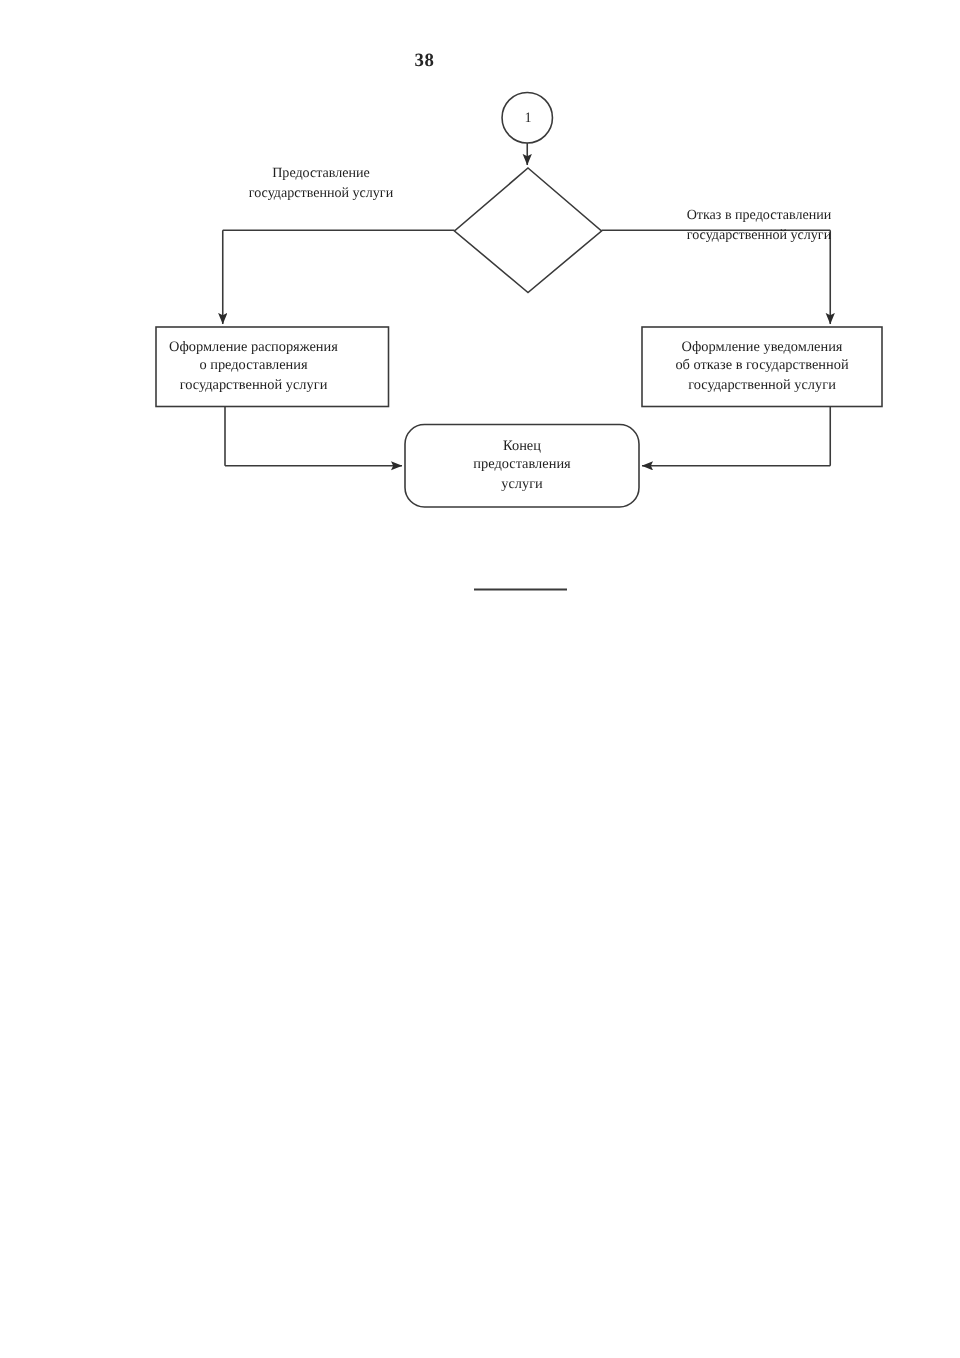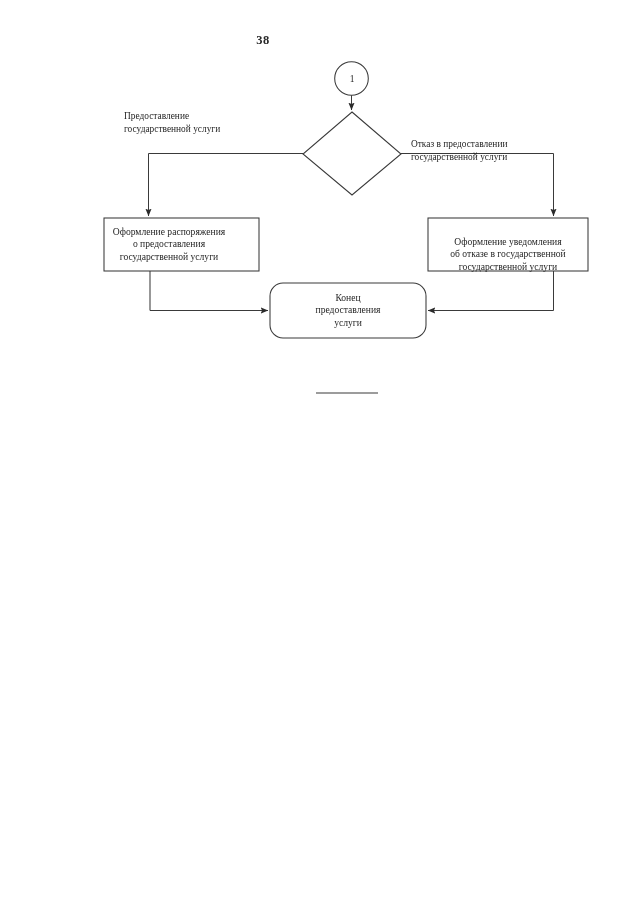--- a/index.html
+++ b/index.html
@@ -32,51 +32,53 @@
   .page-number {
     position: absolute;
     left: 0;
     top: 33px;
     width: 526px;
     text-align: center;
     font-size: 12.5px;
     font-weight: bold;
     letter-spacing: 0.5px;
     color: #262626;
+    padding-left: 20px;
   }
   .node-text {
     position: absolute;
     text-align: center;
     font-size: 9.6px;
     line-height: 1.32;
     color: #1f1f1f;
     display: flex;
     flex-direction: column;
     align-items: center;
     justify-content: center;
   }
   .node-text span {
     display: block;
     white-space: nowrap;
   }
   .edge-label {
     position: absolute;
+    text-align: center;
     font-size: 9.4px;
     line-height: 1.35;
     color: #1f1f1f;
   }
   .edge-label span { display: block; white-space: nowrap; }
 
   
   #connector-label {
     left: 335px; top: 62px; width: 34px; height: 34px;
     font-size: 9.5px;
   }
   #box-left-text  { left: 104px; top: 218px; width: 130px; height: 53px; }
-  #box-right-text { left: 428px; top: 228px; width: 160px; height: 53px; align-items: center; }
+  #box-right-text { left: 428px; top: 218px; width: 160px; height: 53px; align-items: center; }
   #terminal-text  { left: 270px; top: 283px; width: 156px; height: 55px; }
 
   #label-left  { left: 124px; top: 110px; width: 180px; }
   #label-right { left: 411px; top: 110px; width: 190px; margin-top: 28px; }
 </style>
 </head>
 <body>
 
 <div id="page">
 

